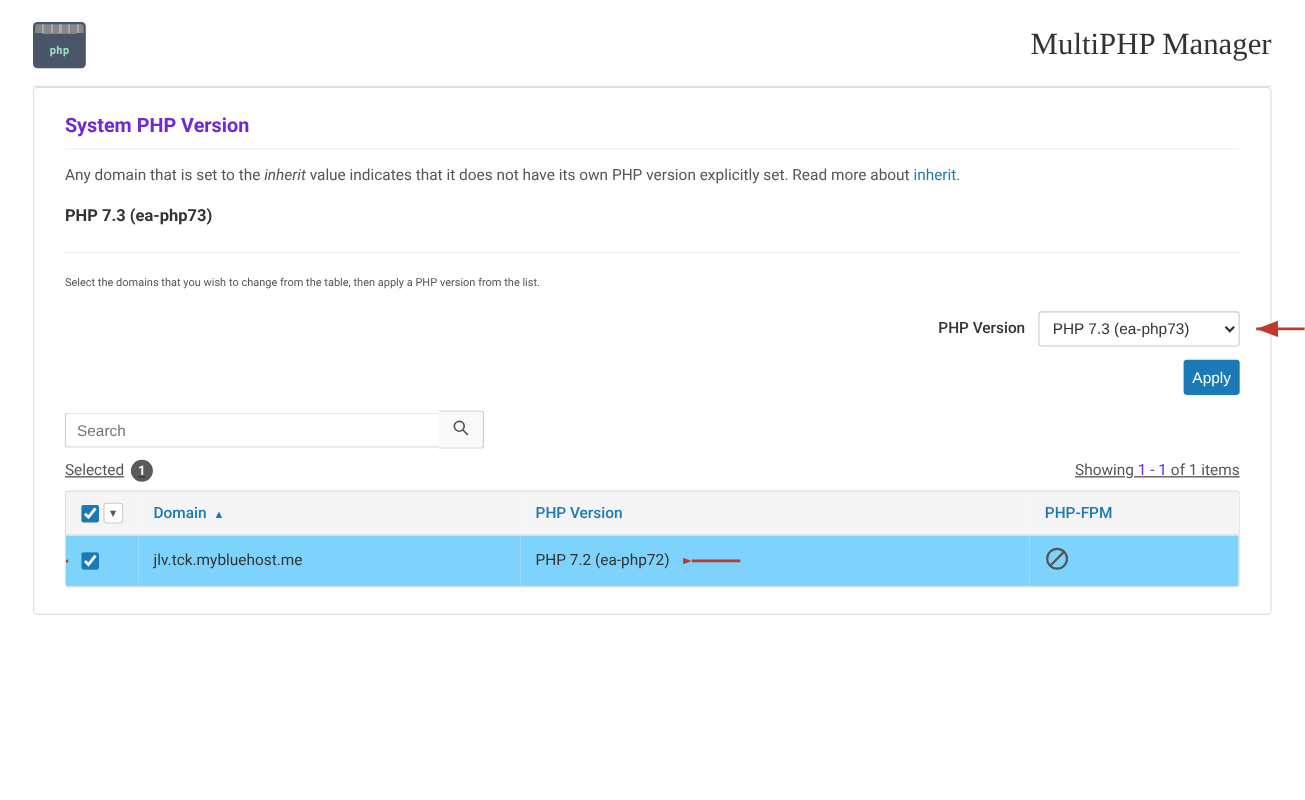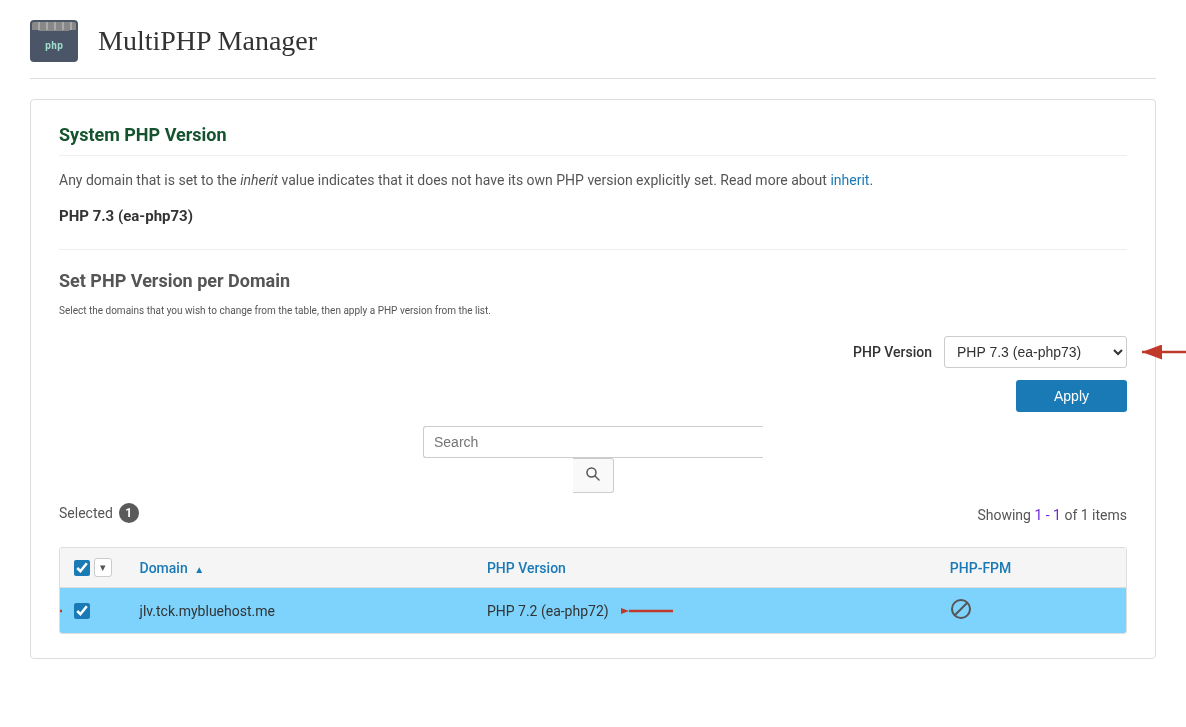--- a/index.html
+++ b/index.html
@@ -13,21 +13,21 @@
       background: #fff;
       min-height: 727px;
       padding: 20px 30px;
     }
     .page-header {
       display: flex;
       align-items: center;
       gap: 20px;
       padding-bottom: 16px;
       border-bottom: 1px solid #ddd;
-      margin-bottom: 20px;
+      justify-content: space-between;
     }
     .php-icon {
       width: 48px;
       height: 42px;
       background: #4a5568;
       border-radius: 4px;
       display: flex;
       align-items: center;
       justify-content: center;
       color: #fff;
@@ -50,21 +50,21 @@
       font-family: Liberation Serif, serif;
     }
     .main-card {
       background: #fff;
       border: 1px solid #ddd;
       border-radius: 4px;
       padding: 24px 28px;
     }
     .section-title {
       font-size: 18px;
-      color: #14532d;
+      color: #6d28d9;
       margin-bottom: 14px;
       padding-bottom: 10px;
       border-bottom: 1px solid #eee;
     }
     .info-text {
       color: #c47a00;
       margin-bottom: 8px;
       font-size: 14px;
     }
     .desc-text {
@@ -123,36 +123,35 @@
       background: #fff;
       cursor: pointer;
       min-width: 180px;
       appearance: auto;
     }
     .apply-btn {
       background: #1a7ab5;
       color: #fff;
       border: none;
       border-radius: 3px;
-      padding: 8px 38px;
+      padding: 8px 8px;
       font-size: 14px;
       cursor: pointer;
       font-weight: 500;
     }
     .apply-row {
       display: flex;
       justify-content: flex-end;
       margin-bottom: 14px;
     }
     .search-row {
       display: flex;
       align-items: center;
       gap: 0;
       margin-bottom: 10px;
-      flex-direction: column;
     }
     .search-input {
       border: 1px solid #ccc;
       border-right: none;
       border-radius: 3px 0 0 3px;
       padding: 7px 10px;
       font-size: 14px;
       width: 340px;
       color: #999;
       outline: none;
@@ -162,23 +161,24 @@
       border-left: none;
       border-radius: 0 3px 3px 0;
       background: #f9f9f9;
       padding: 7px 12px;
       cursor: pointer;
       font-size: 14px;
       color: #555;
     }
     .selected-bar {
       display: flex;
-      align-items: flex-end;
+      align-items: center;
       justify-content: space-between;
-      margin-bottom: 24px;
+      margin-bottom: 8px;
+      text-decoration: underline;
     }
     .selected-label {
       display: flex;
       align-items: center;
       gap: 6px;
       font-size: 14px;
       color: #555;
     }
     .selected-badge {
       background: #5a5a5a;
@@ -304,21 +304,20 @@
       <h2 class="section-title">System PHP Version</h2>
       <p class="desc-text">
         <span>Any domain that is set to the </span><em>inherit</em><span> value indicates that it does not have its own PHP version explicitly set. Read more about </span><a href="#" class="inherit-link">inherit</a><span>.</span>
       </p>
       <p class="php-version-display">PHP 7.3 (ea-php73)</p>
     </div>
 
     <hr class="section-divider">
 
     <div>
-      <h2 class="set-section-title">Set PHP Version per Domain</h2>
       <p class="set-desc-text">Select the domains that you wish to change from the table, then apply a PHP version from the list.</p>
 
       <div class="php-version-row">
         <label class="php-version-label">PHP Version</label>
         <div class="php-version-wrapper">
           <select class="php-version-select">
             <option>PHP 7.3 (ea-php73)</option>
             <option>PHP 7.2 (ea-php72)</option>
             <option>PHP 7.4 (ea-php74)</option>
             <option>PHP 8.0 (ea-php80)</option>

